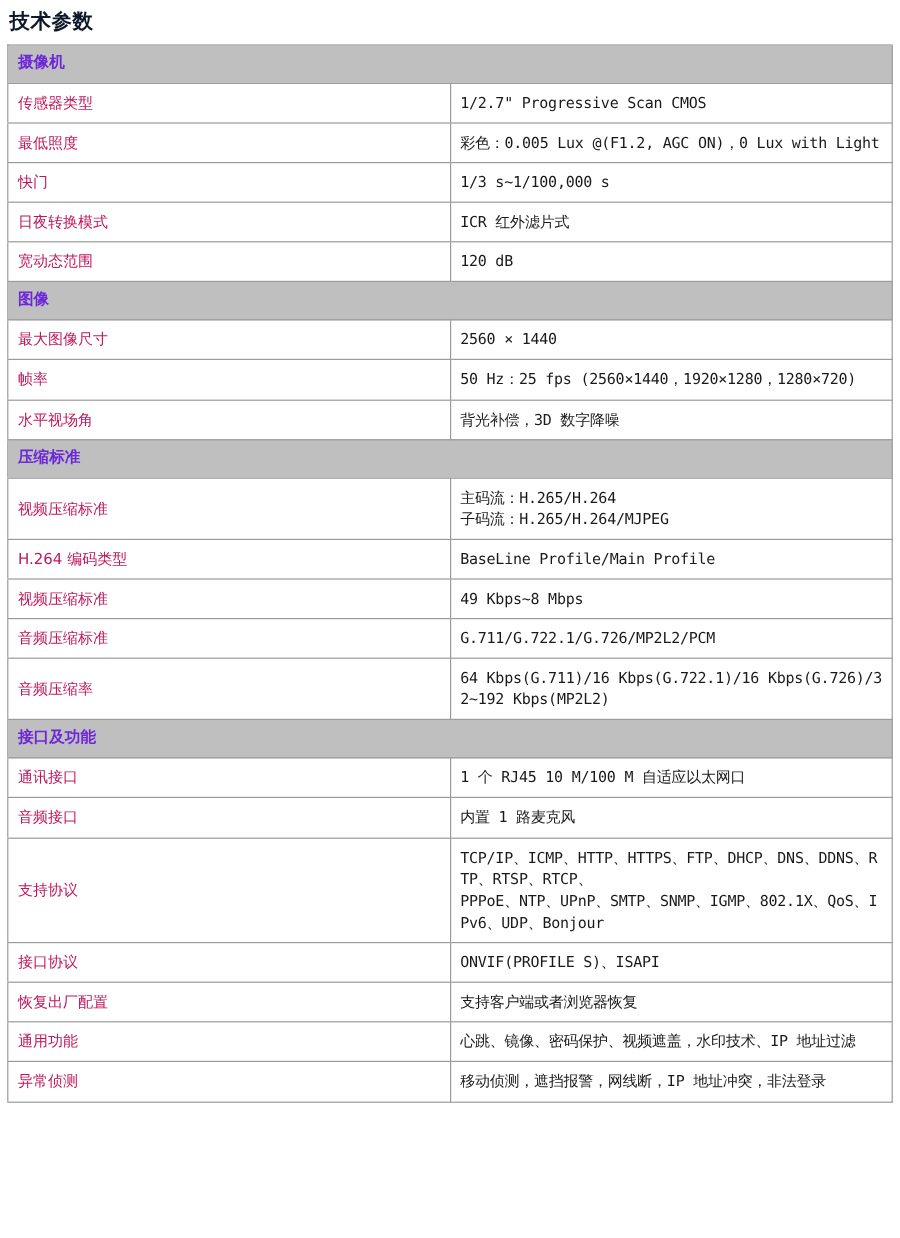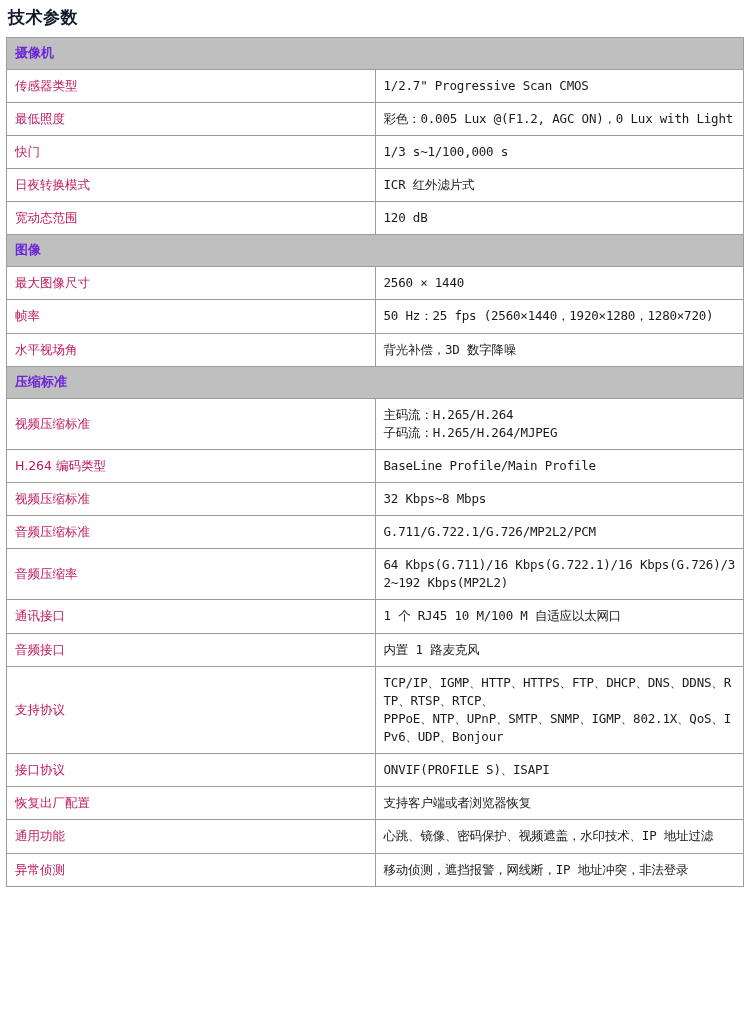--- a/index.html
+++ b/index.html
@@ -135,51 +135,54 @@
         </tr>
         <tr>
           <td class="label">H.264 编码类型</td>
           <td class="value">
             <span class="vline">BaseLine Profile/Main Profile</span>
           </td>
         </tr>
         <tr>
           <td class="label">视频压缩标准</td>
           <td class="value">
-            <span class="vline">32 Kbps~8 Mbps</span>
+            <span class="vline">49 Kbps~8 Mbps</span>
           </td>
         </tr>
         <tr>
           <td class="label">音频压缩标准</td>
           <td class="value">
             <span class="vline">G.711/G.722.1/G.726/MP2L2/PCM</span>
           </td>
         </tr>
         <tr>
           <td class="label">音频压缩率</td>
           <td class="value">
             <span class="vline">64 Kbps(G.711)/16 Kbps(G.722.1)/16 Kbps(G.726)/32~192 Kbps(MP2L2)</span>
           </td>
         </tr>
+        <tr class="section">
+          <td colspan="2">接口及功能</td>
+        </tr>
         <tr>
           <td class="label">通讯接口</td>
           <td class="value">
             <span class="vline">1 个 RJ45 10 M/100 M 自适应以太网口</span>
           </td>
         </tr>
         <tr>
           <td class="label">音频接口</td>
           <td class="value">
             <span class="vline">内置 1 路麦克风</span>
           </td>
         </tr>
         <tr>
           <td class="label">支持协议</td>
           <td class="value">
-            <span class="vline">TCP/IP、IGMP、HTTP、HTTPS、FTP、DHCP、DNS、DDNS、RTP、RTSP、RTCP、</span>
+            <span class="vline">TCP/IP、ICMP、HTTP、HTTPS、FTP、DHCP、DNS、DDNS、RTP、RTSP、RTCP、</span>
             <span class="vline">PPPoE、NTP、UPnP、SMTP、SNMP、IGMP、802.1X、QoS、IPv6、UDP、Bonjour</span>
           </td>
         </tr>
         <tr>
           <td class="label">接口协议</td>
           <td class="value">
             <span class="vline">ONVIF(PROFILE S)、ISAPI</span>
           </td>
         </tr>
         <tr>

